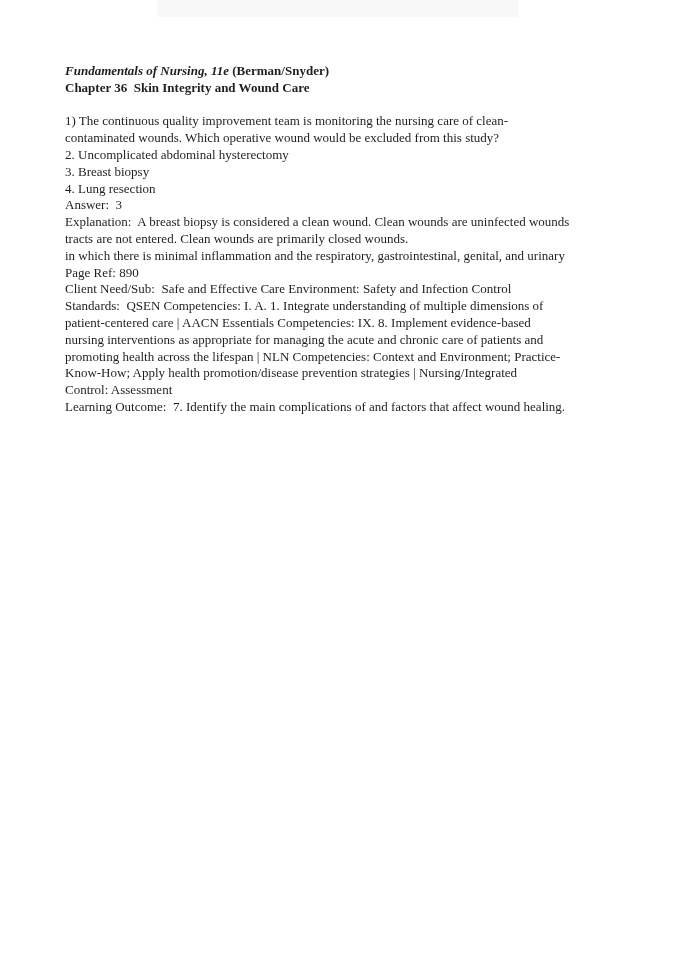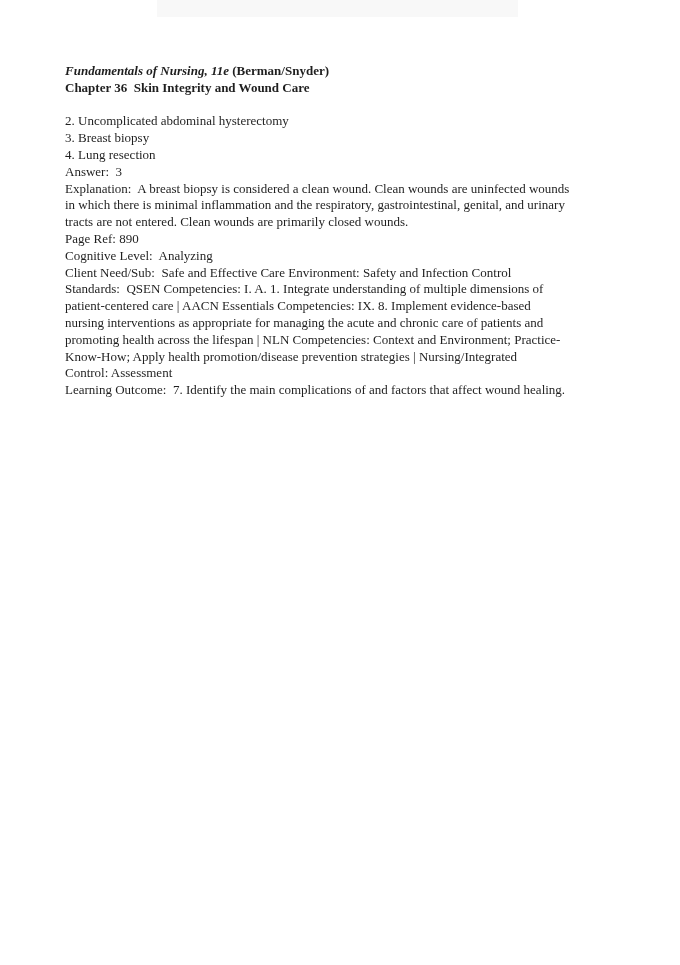--- a/index.html
+++ b/index.html
@@ -61,32 +61,35 @@
 <div class="page">
   <div class="top-bar"></div>
 
   <div class="content">
     <div class="line"><span class="hdr-italic">Fundamentals of Nursing, 11e</span><span class="hdr"> (Berman/Snyder)</span></div>
     <div class="line hdr">Chapter 36  Skin Integrity and Wound Care</div>
 
     <div class="blank-line"></div>
 
     <div>
+        <div class="line">1) The continuous quality improvement team is monitoring the nursing care of clean-</div>
+        <div class="line">contaminated wounds. Which operative wound would be excluded from this study?</div>
+      </div>
+    <div>
         <div class="line">2. Uncomplicated abdominal hysterectomy</div>
         <div class="line">3. Breast biopsy</div>
         <div class="line">4. Lung resection</div>
       </div>
     <div class="line">Answer:  3</div>
     <div>
         <div class="line">Explanation:  A breast biopsy is considered a clean wound. Clean wounds are uninfected wounds</div>
+        <div class="line">tracts are not entered. Clean wounds are primarily closed wounds.</div>
         <div class="line">in which there is minimal inflammation and the respiratory, gastrointestinal, genital, and urinary</div>
-        <div class="line">tracts are not entered. Clean wounds are primarily closed wounds.</div>
       </div>
     <div class="line">Page Ref: 890</div>
-    <div class="line">Cognitive Level:  Analyzing</div>
     <div class="line">Client Need/Sub:  Safe and Effective Care Environment: Safety and Infection Control</div>
     <div>
         <div class="line">Standards:  QSEN Competencies: I. A. 1. Integrate understanding of multiple dimensions of</div>
         <div class="line">patient-centered care | AACN Essentials Competencies: IX. 8. Implement evidence-based</div>
         <div class="line">nursing interventions as appropriate for managing the acute and chronic care of patients and</div>
         <div class="line">promoting health across the lifespan | NLN Competencies: Context and Environment; Practice-</div>
         <div class="line">Know-How; Apply health promotion/disease prevention strategies | Nursing/Integrated</div>
         <div class="line">Control: Assessment</div>
       </div>
     <div class="line">Learning Outcome:  7. Identify the main complications of and factors that affect wound healing.</div>

